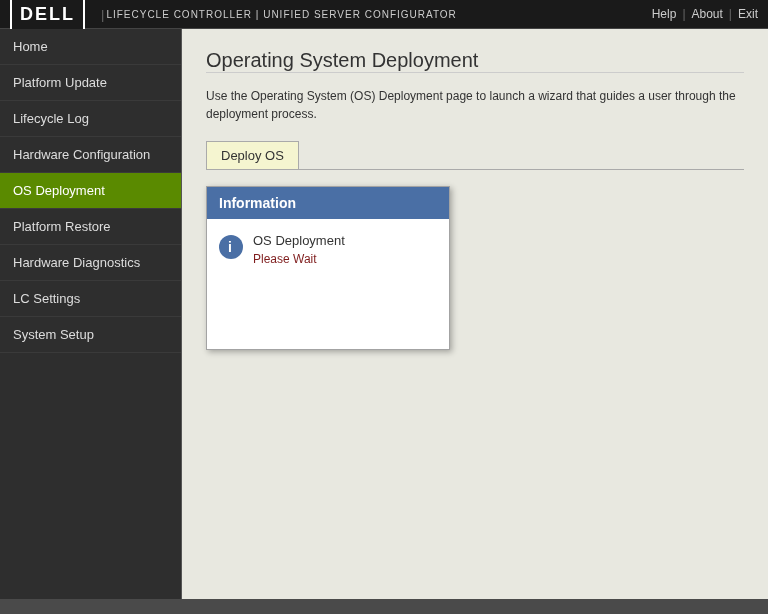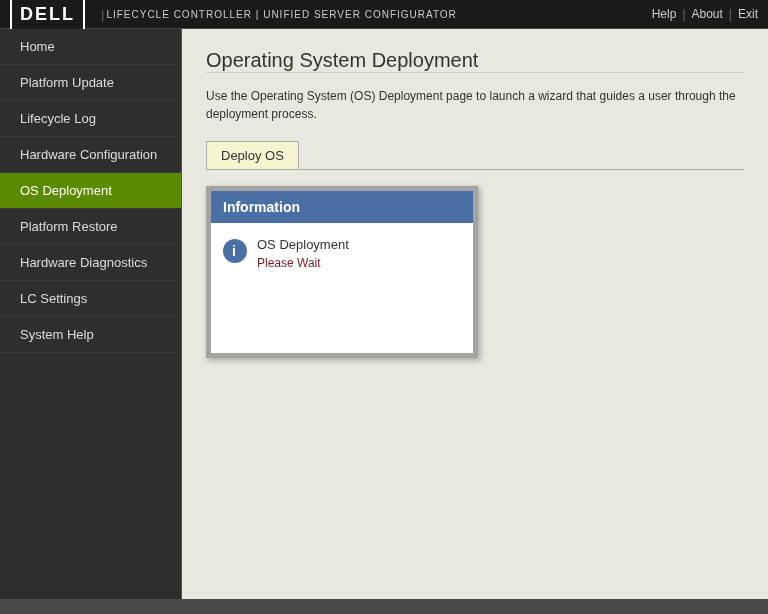--- a/index.html
+++ b/index.html
@@ -60,21 +60,21 @@
 
     
     #sidebar {
       width: 182px;
       background: #2e2e2e;
       flex-shrink: 0;
       border-right: 1px solid #555;
     }
     .sidebar-item {
       display: block;
-      padding: 10px 20px;
+      padding: 10px 13px;
       color: #ddd;
       font-size: 13px;
       cursor: pointer;
       border-bottom: 1px solid #3a3a3a;
       text-decoration: none;
     }
     .sidebar-item.active {
       background: #5a8a00;
       color: #fff;
     }
@@ -114,22 +114,22 @@
       cursor: pointer;
       margin-bottom: 0;
     }
     #tab-underline {
       border-bottom: 1px solid #aaa;
       margin-bottom: 16px;
     }
 
     
     #info-dialog {
-      width: 272px;
-      border: 5px solid #a3a3a3;
+      width: 244px;
+      border: 1px solid #a3a3a3;
       background: #fff;
       box-shadow: 2px 2px 6px rgba(0,0,0,0.3);
       margin-top: 10px;
     }
     #info-dialog-header {
       background: #4a6fa5;
       color: #fff;
       padding: 8px 12px;
       font-size: 14px;
       font-weight: bold;
@@ -193,21 +193,21 @@
 
   <nav id="sidebar">
       <a href="#" class="sidebar-item">Home</a>
       <a href="#" class="sidebar-item">Platform Update</a>
       <a href="#" class="sidebar-item">Lifecycle Log</a>
       <a href="#" class="sidebar-item">Hardware Configuration</a>
       <a href="#" class="sidebar-item active">OS Deployment</a>
       <a href="#" class="sidebar-item">Platform Restore</a>
       <a href="#" class="sidebar-item">Hardware Diagnostics</a>
       <a href="#" class="sidebar-item">LC Settings</a>
-      <a href="#" class="sidebar-item">System Help</a>
+      <a href="#" class="sidebar-item">System Setup</a>
     </nav>
 
   <div id="content">
     <div id="page-title">Operating System Deployment</div>
     <p id="description">Use the Operating System (OS) Deployment page to launch a wizard that guides a user through the deployment process.</p>
 
     <div>
       <span id="deploy-os-tab">Deploy OS</span>
     </div>
     <div id="tab-underline"></div>

